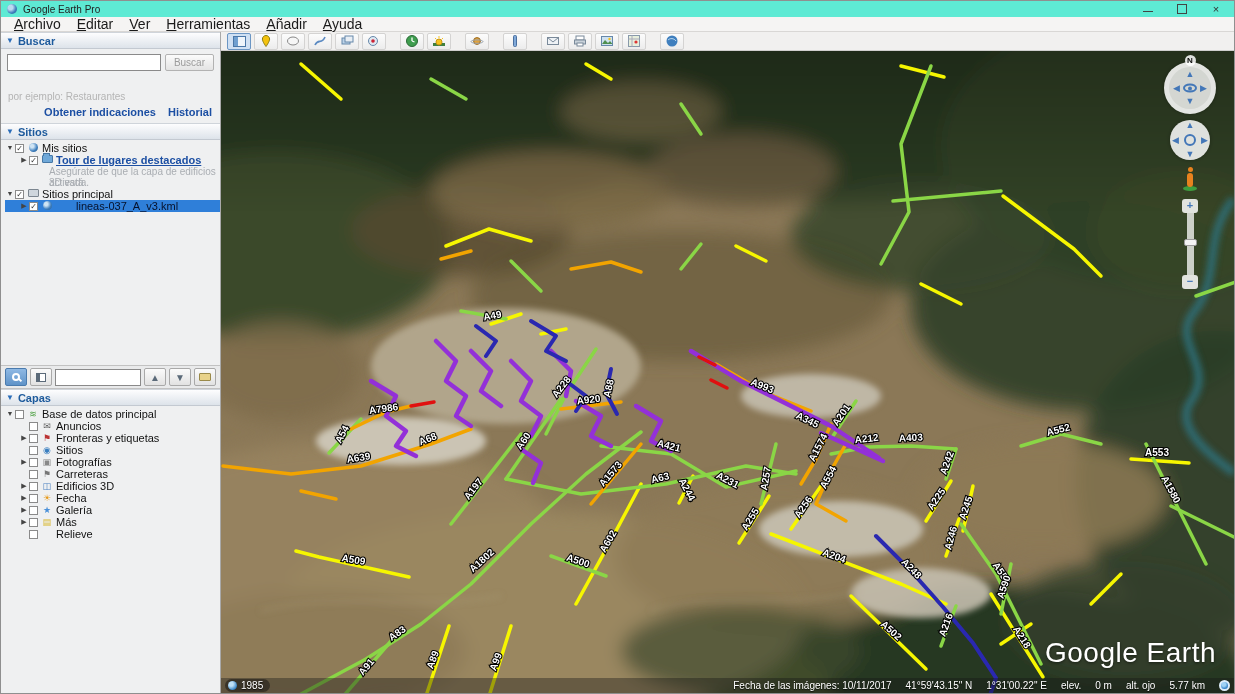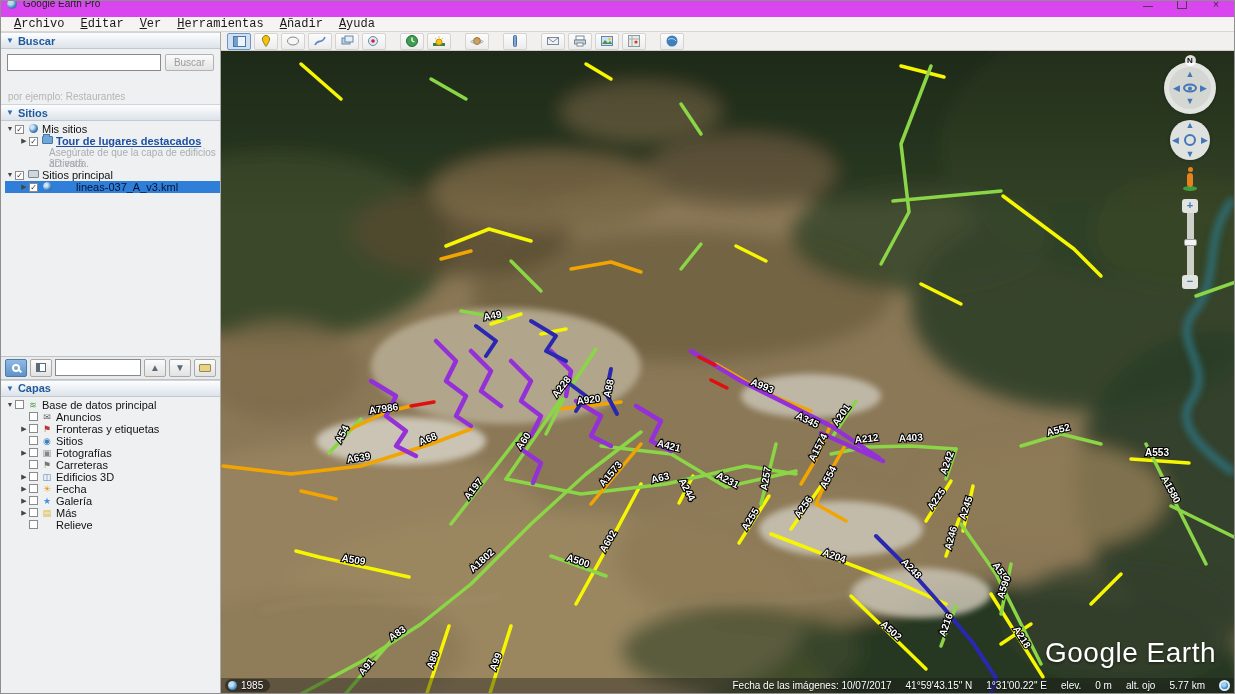--- a/index.html
+++ b/index.html
@@ -1,32 +1,32 @@
 <!DOCTYPE html>
 <html><head>
 <meta charset="utf-8">
 <style>
   html,body{margin:0;padding:0;background:#ddd;}
   *{box-sizing:border-box;}
   .window{width:1235px;height:694px;display:flex;flex-direction:column;background:#f1f1f2;
     font-family:"Liberation Sans",sans-serif;border:1px solid #8f8f8f;position:relative;overflow:hidden;}
   
-  .titlebar{height:15px;background:#d946ef;display:flex;align-items:flex-end;padding:8px 4px;flex:0 0 auto;}
+  .titlebar{height:15px;background:#5eead4;display:flex;align-items:center;padding:8px 4px;flex:0 0 auto;}
   .app-ico{width:10px;height:10px;border-radius:50%;margin:0 6px 0 2px;
     background:radial-gradient(circle at 35% 35%,#bcd9f0 0 25%,#3f7fbe 60%,#2a5b90);}
   .title-text{font-size:10px;color:#222;}
   .winbtns{margin-left:auto;display:flex;align-items:center;gap:22px;padding-right:8px;}
   .winbtn{width:12px;height:10px;position:relative;cursor:default;}
   .winbtn.min:after{content:"";position:absolute;left:1px;right:1px;bottom:2px;border-bottom:1px solid #444;}
   .winbtn.max:after{content:"";position:absolute;left:1px;top:0;width:8px;height:8px;border:1px solid #444;}
   .winbtn.close{font-size:11px;color:#333;line-height:10px;text-align:center;}
   
   .menubar{height:15px;background:#f5f4f3;border-bottom:1px solid #d9d7d5;display:flex;align-items:center;
     padding-left:6px;gap:2px;flex:0 0 auto;}
-  .menu-item{font-size:12px;color:#1a1a1a;padding:0 7px;line-height:14px;font-family:Liberation Mono, monospace;}
+  .menu-item{font-size:14px;color:#1a1a1a;padding:0 7px;line-height:14px;}
   .menu-item u{text-decoration:underline;}
   
   .mainrow{flex:1;display:flex;min-height:0;}
   
   .sidebar{width:220px;flex:0 0 220px;background:#eff0f1;border-right:1px solid #a9a9a9;
     display:flex;flex-direction:column;font-size:11px;min-height:0;}
   .panel-header{height:17px;background:linear-gradient(#fdfdfe,#dde3ea);border-top:1px solid #cfd4da;
     border-bottom:1px solid #c3c9d1;display:flex;align-items:center;padding-left:5px;gap:4px;flex:0 0 auto;}
   .panel-header .tri{color:#2a6cb8;font-size:8px;}
   .panel-header .ph-label{color:#1d5a9c;font-weight:bold;font-size:11px;}
@@ -150,20 +150,24 @@
     <div class="sidebar">
       <div class="panel-header">
         <span class="tri">▼</span>
         <span class="ph-label">Buscar</span>
       </div>
       <div class="search-row">
         <input class="search-input" value="" style="">
         <button class="btn-gray">Buscar</button>
       </div>
       <div class="hint-text">por ejemplo: Restaurantes</div>
+      <div class="links-row">
+        <span class="blue-link">Obtener indicaciones</span>
+        <span class="blue-link">Historial</span>
+      </div>
 
       <div class="panel-header">
         <span class="tri">▼</span>
         <span class="ph-label">Sitios</span>
       </div>
       <div class="tree" id="sitios-tree">
           <div class="trow" style="padding-left: 0px;">
             <span class="arr">▼</span>
             <span class="cbx">✓</span>
             <span class="ticon"><span class="globe-ico"></span></span>
@@ -599,21 +603,21 @@
 
         <div class="ge-logo">Google Earth</div>
 
         <div class="statusbar">
           <div class="year-badge">
             <span class="clock-ico"></span>
             <span>1985</span>
           </div>
           <div class="status-right">
             <span>
-              <span>Fecha de las imágenes:</span> <span>10/07/2017</span>
+              <span>Fecha de las imágenes:</span> <span>10/11/2017</span>
             </span>
             <span>41°59'43.15" N</span>
             <span>1°31'00.22" E</span>
             <span>elev.</span>
             <span>0 m</span>
             <span>alt. ojo</span>
             <span>5.77 km</span>
             <span class="globe-mini"></span>
           </div>
         </div>

